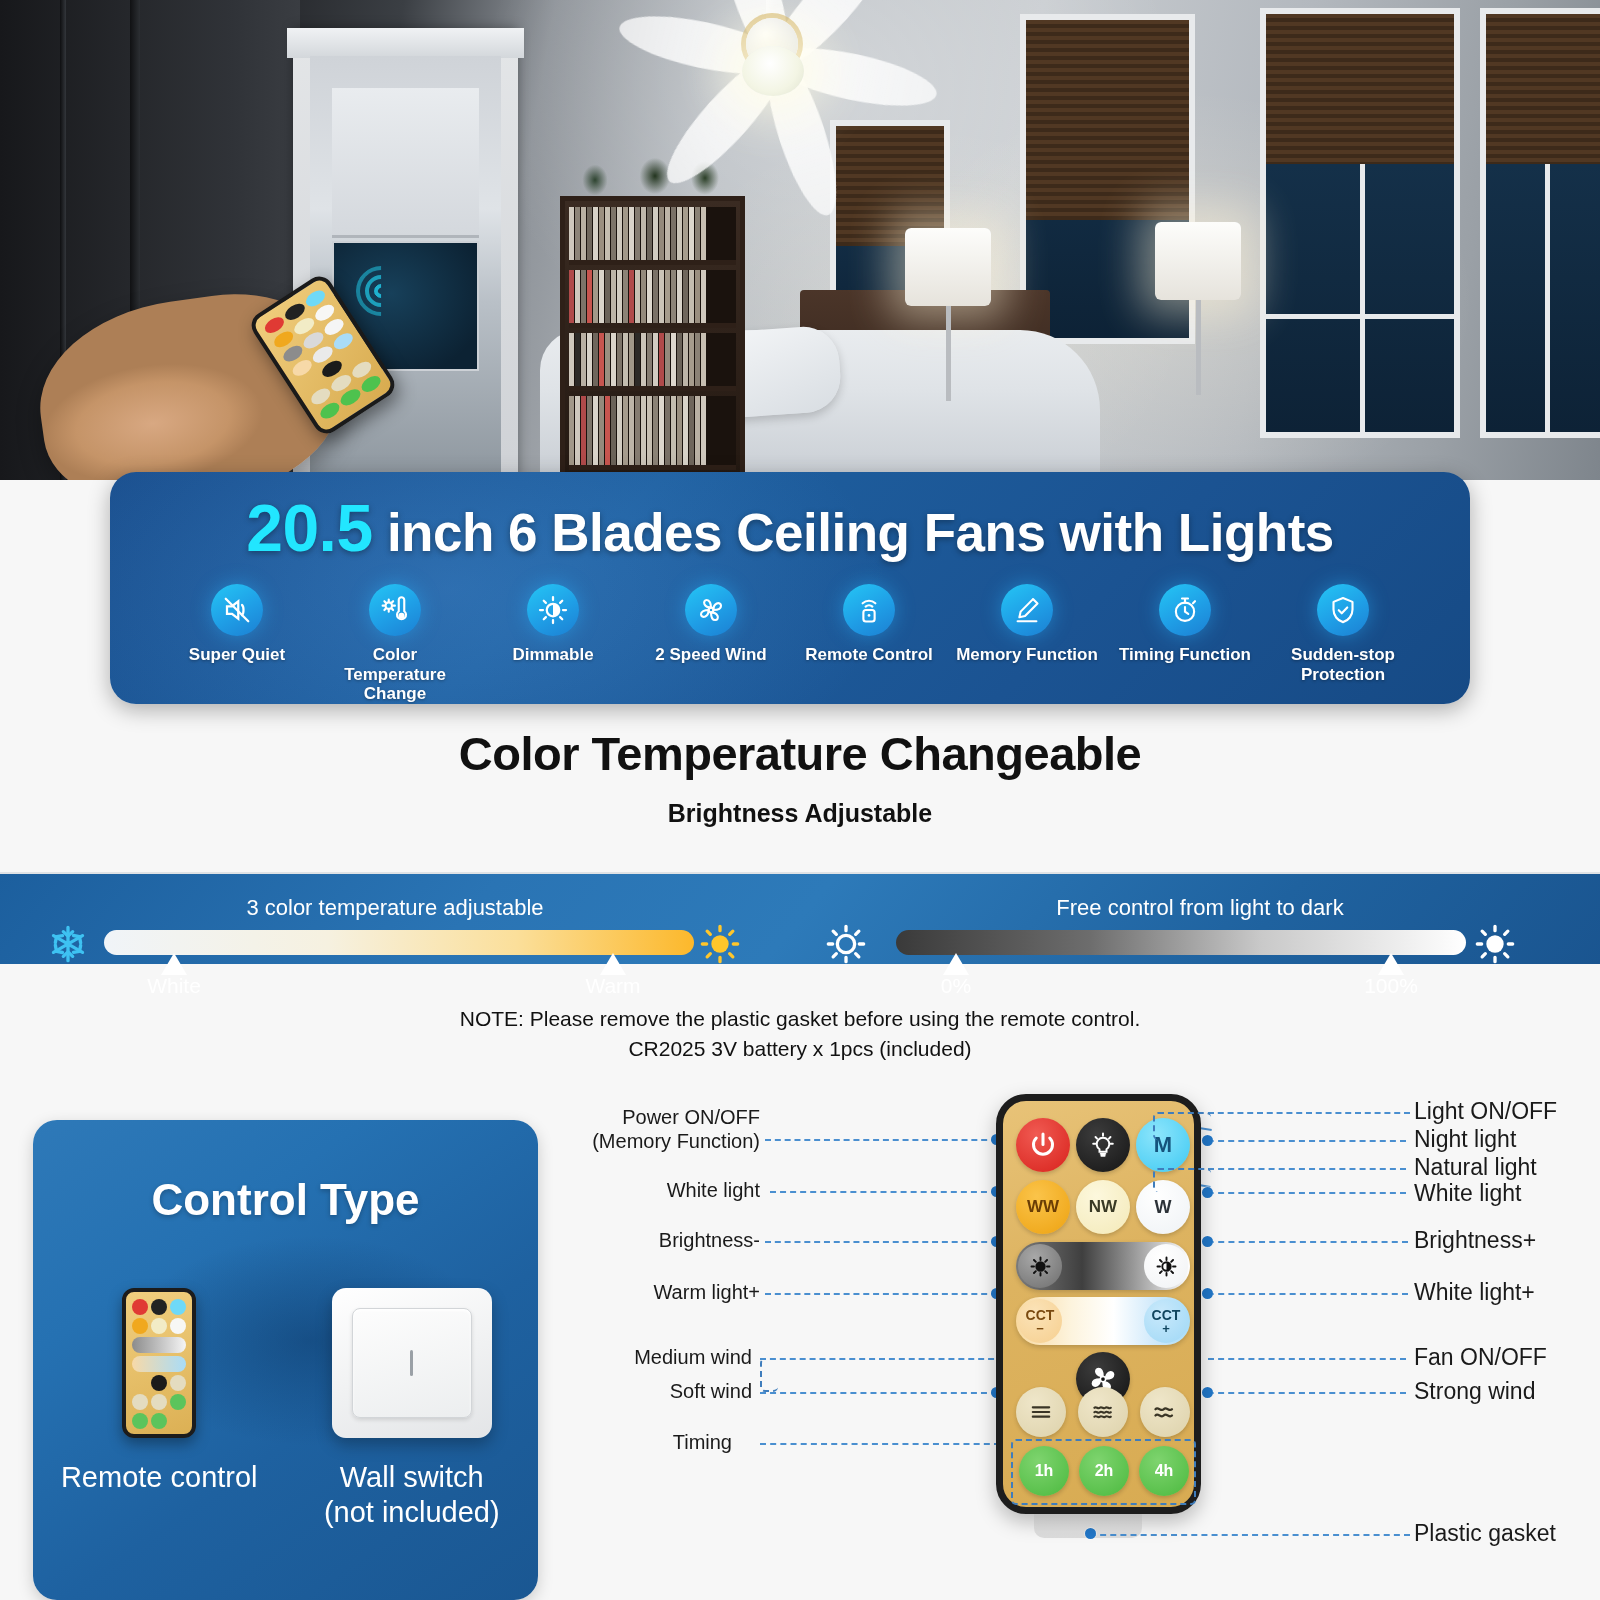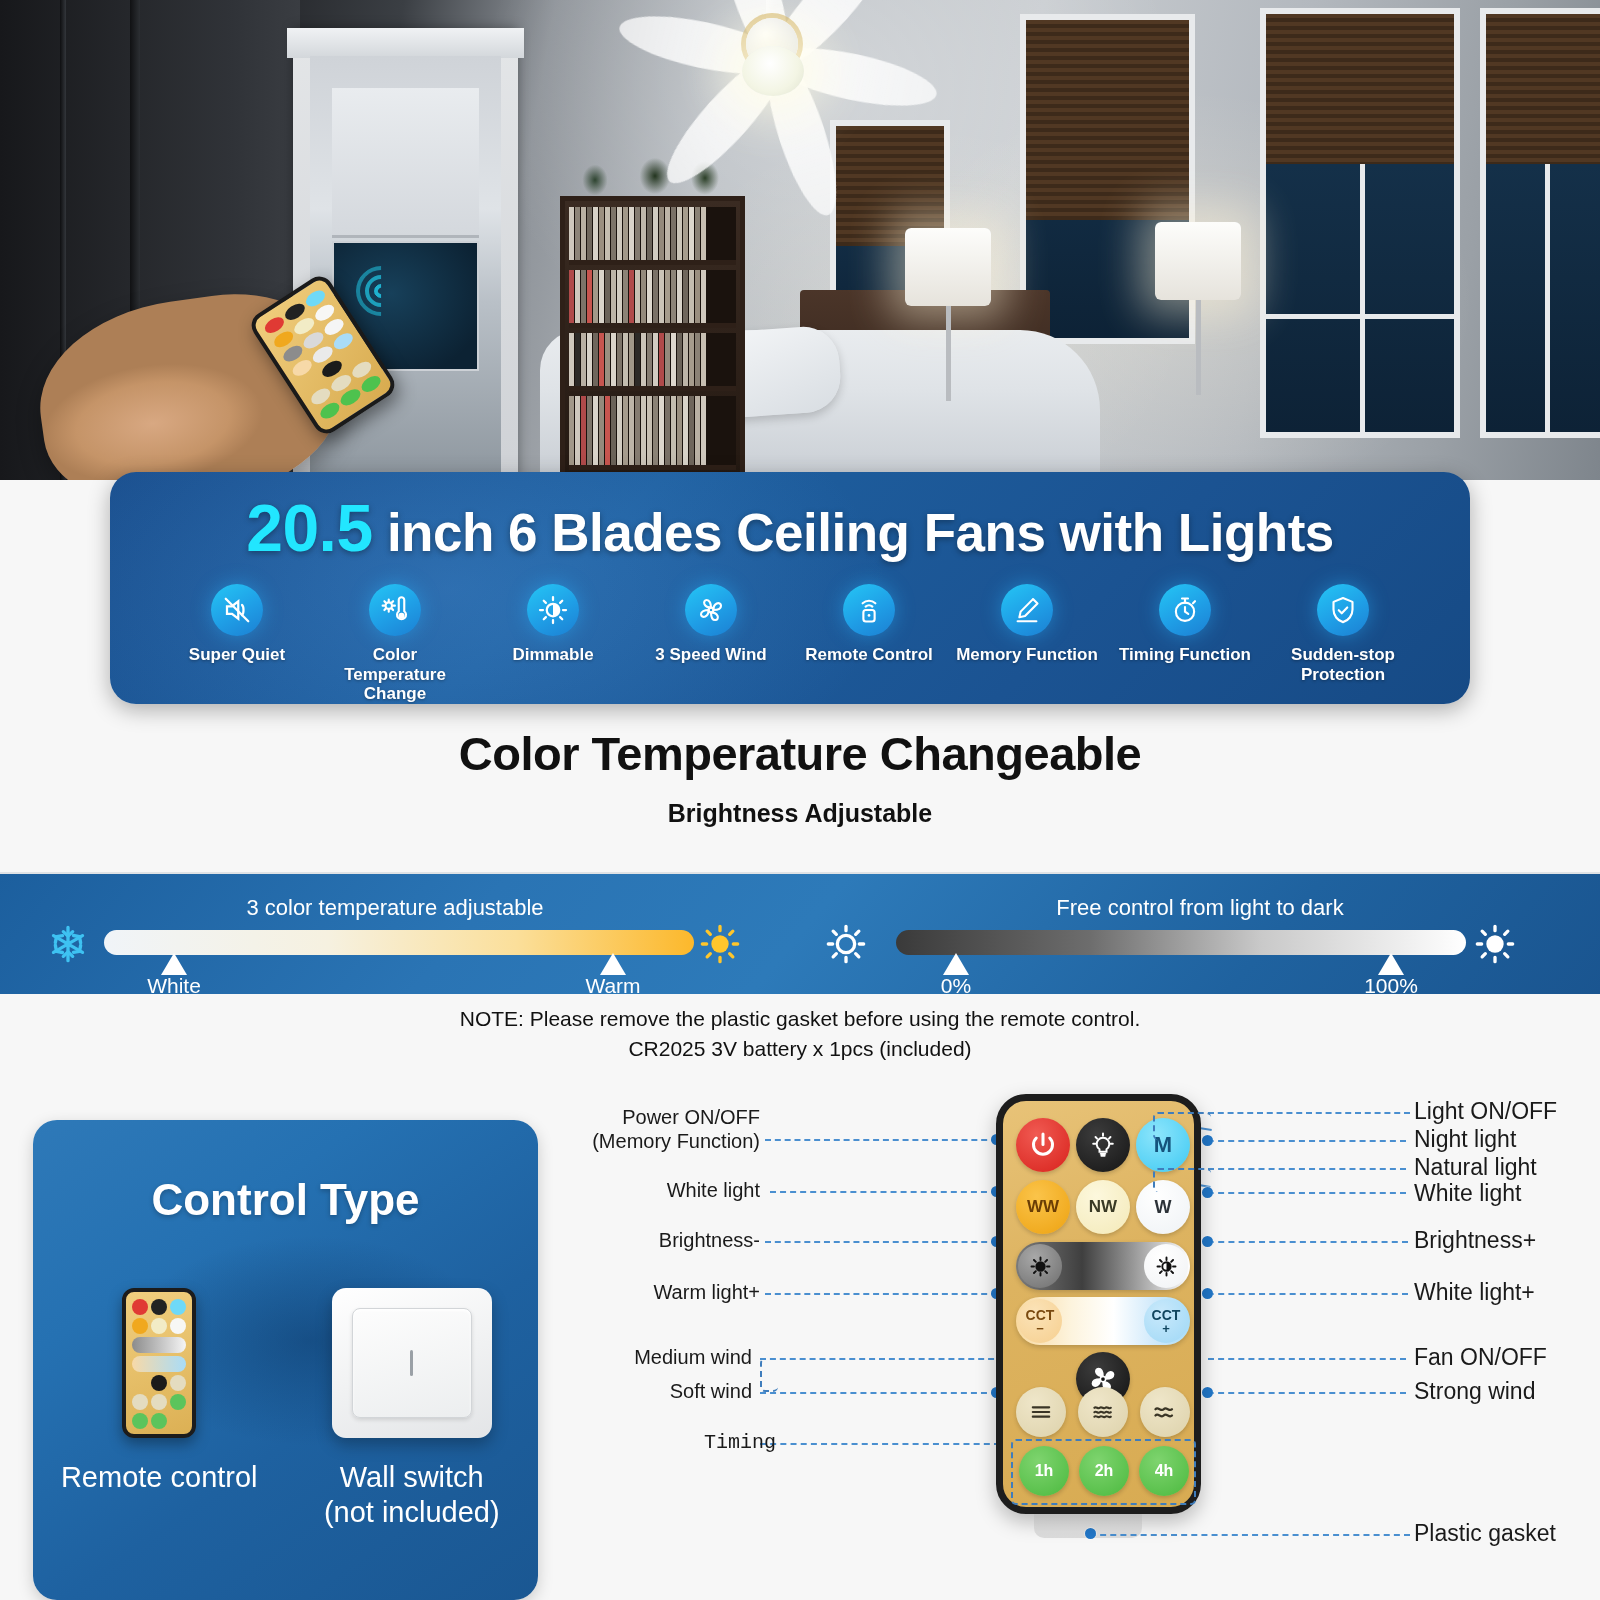--- a/index.html
+++ b/index.html
@@ -217,21 +217,21 @@
 
   
   #midHead{
     position:absolute; left:0; top:726px; width:1600px; text-align:center;
   }
   #midTitle{ font-size:47px; font-weight:bold; color:#111; letter-spacing:-.5px; }
   #midSub{ font-size:25px; font-weight:bold; color:#111; margin-top:18px; }
 
   
   #strip{
-    position:absolute; left:0; top:872px; width:1600px; height:122px;
+    position:absolute; left:0; top:872px; width:1600px; height:92px;
     background:linear-gradient(130deg,#1c5f9e 0%,#2a74b4 30%,#2d7ab9 50%,#1f629f 78%,#1a5590 100%);
     border-top:2px solid #dfe2e5;
   }
   .sliderBlock{ position:absolute; top:0; height:122px; }
   .sliderBlock .cap{
     position:absolute; top:21px; left:0; width:100%; text-align:center;
     color:#fff; font-size:22px;
   }
   .track{
     position:absolute; top:56px; height:25px; border-radius:14px;
@@ -497,21 +497,21 @@
     <div class="feat">
       <div class="circ">
         <svg viewBox="0 0 24 24" fill="none" stroke="#fff" stroke-width="1.7" stroke-linejoin="round">
           <circle cx="12" cy="12" r="1.9"></circle>
           <path d="M12 10.1c0-3.4-1.2-6.1-3.4-6.1-1.7 0-2.6 1.7-1.8 3.4.8 1.6 3 2.7 5.2 2.7z"></path>
           <path d="M13.9 12c3.4 0 6.1-1.2 6.1-3.4 0-1.7-1.7-2.6-3.4-1.8-1.6.8-2.7 3-2.7 5.2z"></path>
           <path d="M12 13.9c0 3.4 1.2 6.1 3.4 6.1 1.7 0 2.6-1.7 1.8-3.4-.8-1.6-3-2.7-5.2-2.7z"></path>
           <path d="M10.1 12c-3.4 0-6.1 1.2-6.1 3.4 0 1.7 1.7 2.6 3.4 1.8 1.6-.8 2.7-3 2.7-5.2z"></path>
         </svg>
       </div>
-      <div class="lbl">3 Speed Wind</div>
+      <div class="lbl">2 Speed Wind</div>
     </div>
 
     <div class="feat">
       <div class="circ">
         <svg viewBox="0 0 24 24" fill="none" stroke="#fff" stroke-width="1.7" stroke-linecap="round">
           <rect x="7.5" y="12" width="9" height="9.2" rx="2"></rect>
           <circle cx="12" cy="16.3" r="1.1" fill="#fff" stroke="none"></circle>
           <path d="M9.3 9.3a4 4 0 0 1 5.4 0"></path>
             <path d="M6.9 6.6a7.6 7.6 0 0 1 10.2 0"></path>
         </svg>
@@ -784,21 +784,21 @@
 
   <div class="annoL" style="right:840px; top:40px; width:300px;">
     <div>Power ON/OFF</div>
     <div>(Memory Function)</div>
   </div>
   <div class="annoL" style="right:840px; top:101px; width:300px;">White light</div>
   <div class="annoL" style="right:840px; top:151px; width:300px;">Brightness-</div>
   <div class="annoL" style="right:840px; top:203px; width:300px;">Warm light+</div>
   <div class="annoL" style="right:848px; top:268px; width:300px;">Medium wind</div>
   <div class="annoL" style="right:848px; top:302px; width:300px;">Soft wind</div>
-  <div class="annoL" style="right:824px; top:353px; width:300px;font-family:Liberation Mono, monospace;">Timing</div>
+  <div class="annoL" style="right:868px; top:353px; width:300px;">Timing</div>
 
   <div class="annoR" style="left:854px; top:22px;">Light ON/OFF</div>
   <div class="annoR" style="left:854px; top:50px;">Night light</div>
   <div class="annoR" style="left:854px; top:78px;">Natural light</div>
   <div class="annoR" style="left:854px; top:104px;">White light</div>
   <div class="annoR" style="left:854px; top:151px;">Brightness+</div>
   <div class="annoR" style="left:854px; top:203px;">White light+</div>
   <div class="annoR" style="left:854px; top:268px;">Fan ON/OFF</div>
   <div class="annoR" style="left:854px; top:302px;">Strong wind</div>
   <div class="annoR" style="left:854px; top:444px;">Plastic gasket</div>

